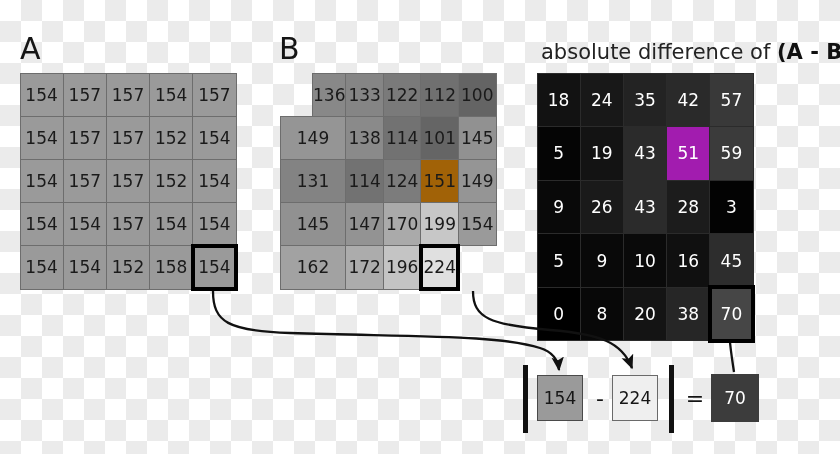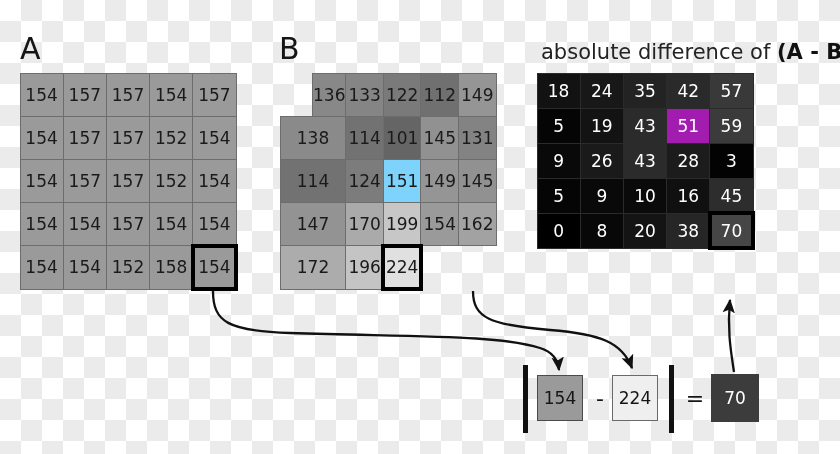--- a/index.html
+++ b/index.html
@@ -145,42 +145,43 @@
     <div class="cell" style="background: rgb(154, 154, 154);">152</div>
     <div class="cell" style="background: rgb(154, 154, 154); text-align: center;">158</div>
     <div class="cell sel" style="background: rgb(154, 154, 154);">154</div>
   </div>
 
 <div class="matrix grid-light" id="matrix-b" style="left:280px; top:73px; width:216px; height:216px;">
     <div class="cell" style="background: rgb(136, 136, 136); margin-left: 32px;">136</div>
     <div class="cell" style="background: rgb(133, 133, 133);">133</div>
     <div class="cell" style="background: rgb(122, 122, 122);">122</div>
     <div class="cell" style="background: rgb(112, 112, 112);">112</div>
+    <div class="cell" style="background: rgb(100, 100, 100);">100</div>
     <div class="cell" style="background: rgb(149, 149, 149);">149</div>
     <div class="cell" style="background: rgb(138, 138, 138);">138</div>
     <div class="cell" style="background: rgb(114, 114, 114);">114</div>
     <div class="cell" style="background: rgb(101, 101, 101);">101</div>
     <div class="cell" style="background: rgb(145, 145, 145);">145</div>
     <div class="cell" style="background: rgb(131, 131, 131);">131</div>
     <div class="cell" style="background: rgb(114, 114, 114);">114</div>
     <div class="cell" style="background: rgb(124, 124, 124);">124</div>
-    <div class="cell" style="background: #7dd3fc;">151</div>
+    <div class="cell" style="background: #a16207;">151</div>
     <div class="cell" style="background: rgb(149, 149, 149);">149</div>
     <div class="cell" style="background: rgb(145, 145, 145);">145</div>
     <div class="cell" style="background: rgb(147, 147, 147);">147</div>
     <div class="cell" style="background: rgb(170, 170, 170);">170</div>
     <div class="cell" style="background: rgb(199, 199, 199);">199</div>
     <div class="cell" style="background: rgb(154, 154, 154);">154</div>
     <div class="cell" style="background: rgb(162, 162, 162);">162</div>
     <div class="cell" style="background: rgb(172, 172, 172);">172</div>
     <div class="cell" style="background: rgb(196, 196, 196);">196</div>
     <div class="cell sel" style="background: rgb(224, 224, 224);">224</div>
   </div>
 
-<div class="matrix grid-dark" id="matrix-diff" style="left:537px; top:73px; width:216px; height:175px;">
+<div class="matrix grid-dark" id="matrix-diff" style="left:537px; top:73px; width:216px; height:268px;">
     <div class="cell" style="background: rgb(18, 18, 18);">18</div>
     <div class="cell" style="background: rgb(24, 24, 24);">24</div>
     <div class="cell" style="background: rgb(35, 35, 35);">35</div>
     <div class="cell" style="background: rgb(42, 42, 42);">42</div>
     <div class="cell" style="background: rgb(57, 57, 57);">57</div>
     <div class="cell" style="background: rgb(5, 5, 5);">5</div>
     <div class="cell" style="background: rgb(19, 19, 19);">19</div>
     <div class="cell" style="background: rgb(43, 43, 43);">43</div>
     <div class="cell" style="background: #a21caf;">51</div>
     <div class="cell" style="background: rgb(59, 59, 59);">59</div>

